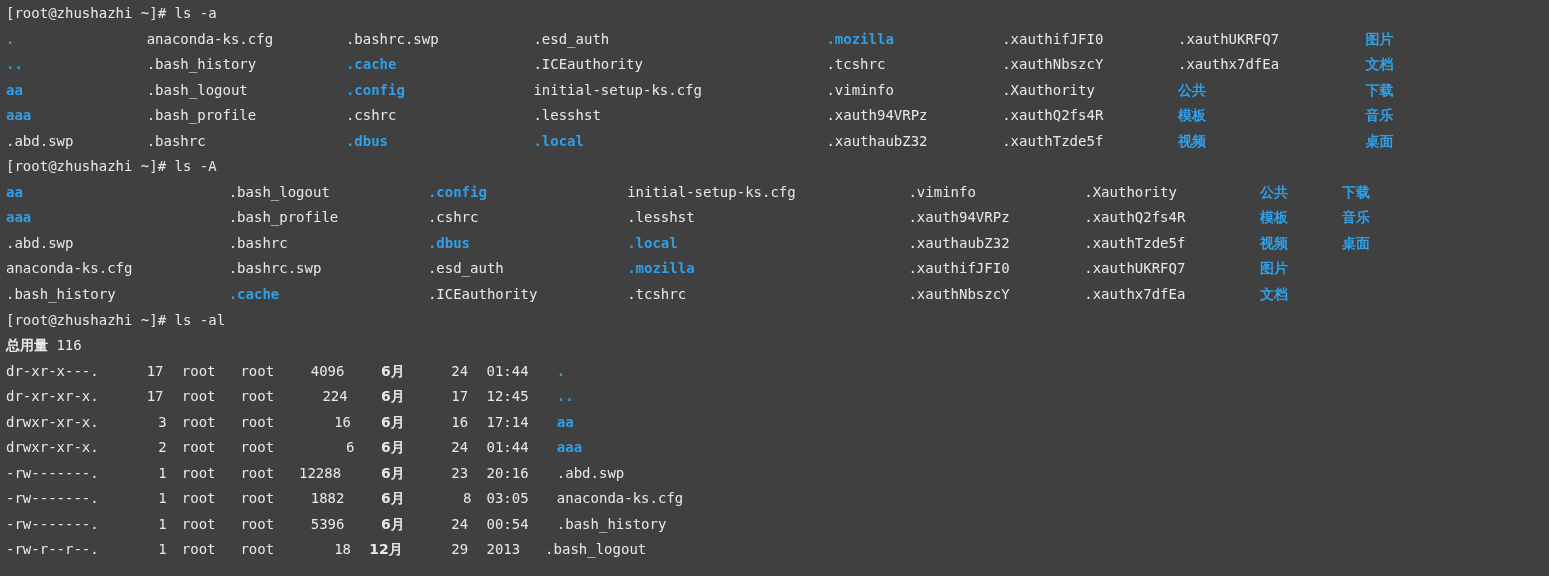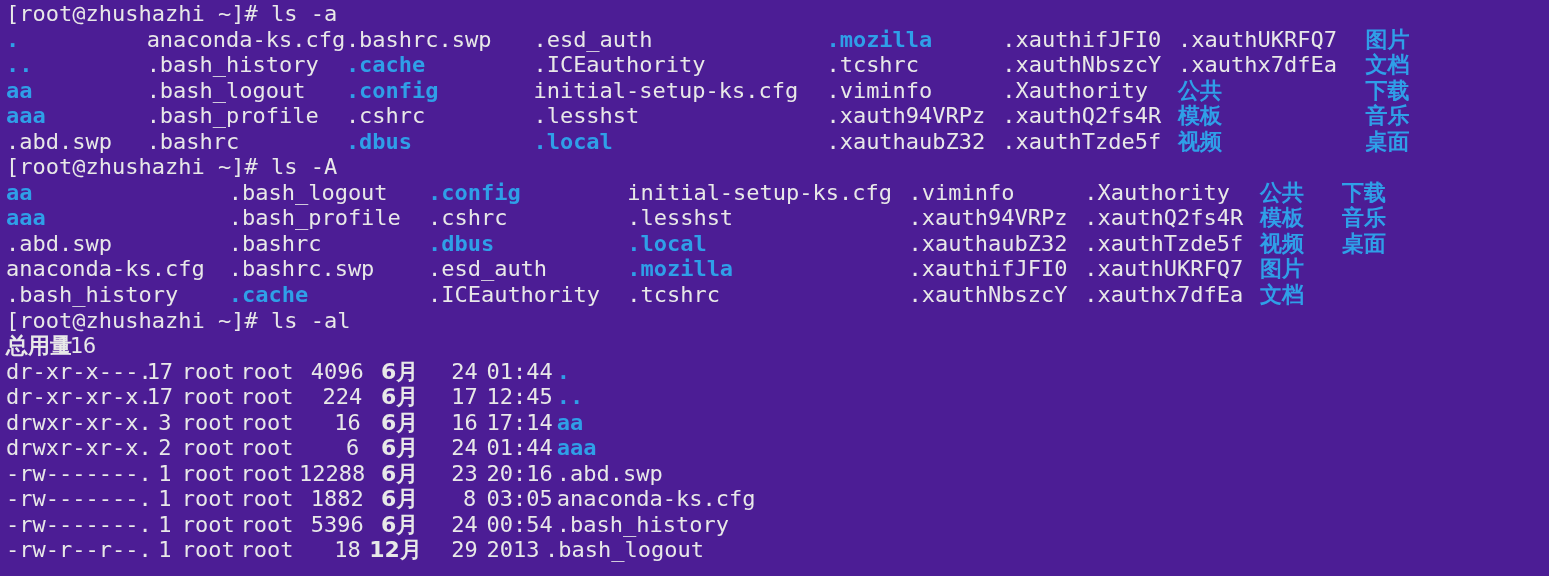--- a/index.html
+++ b/index.html
@@ -11,24 +11,24 @@
   body {
     width: 1549px;
     height: 576px;
     overflow: hidden;
     font-family: "DejaVu Sans Mono", "Liberation Mono", monospace;
   }
   #terminal {
     position: relative;
     width: 1549px;
     height: 576px;
-    background: #4c1d95;
+    background: #404040;
     color: #e6e6e6;
     font-family: "DejaVu Sans Mono", "Liberation Mono", monospace;
-    font-size: 22px;
+    font-size: 14px;
     line-height: 25.55px;
     letter-spacing: 0px;
     padding: 0;
     box-sizing: border-box;
     overflow: hidden;
   }
   .screen {
     position: absolute;
     left: 6px;
     top: 1px;

